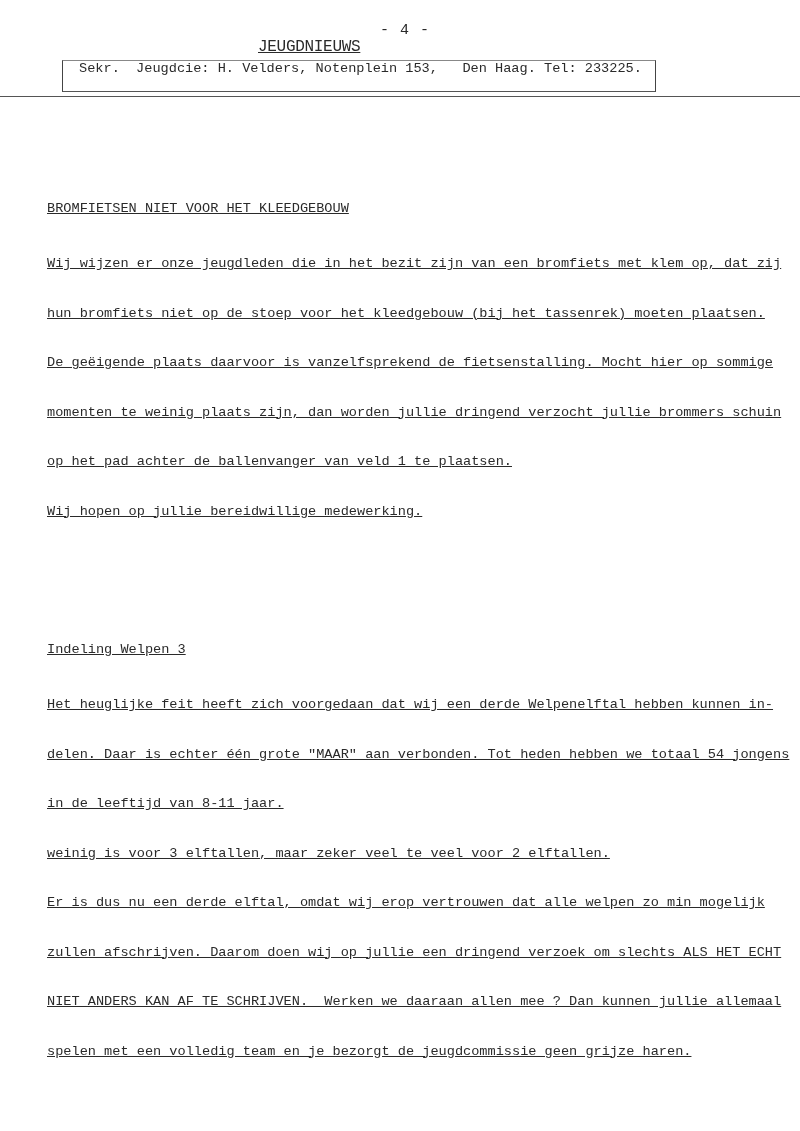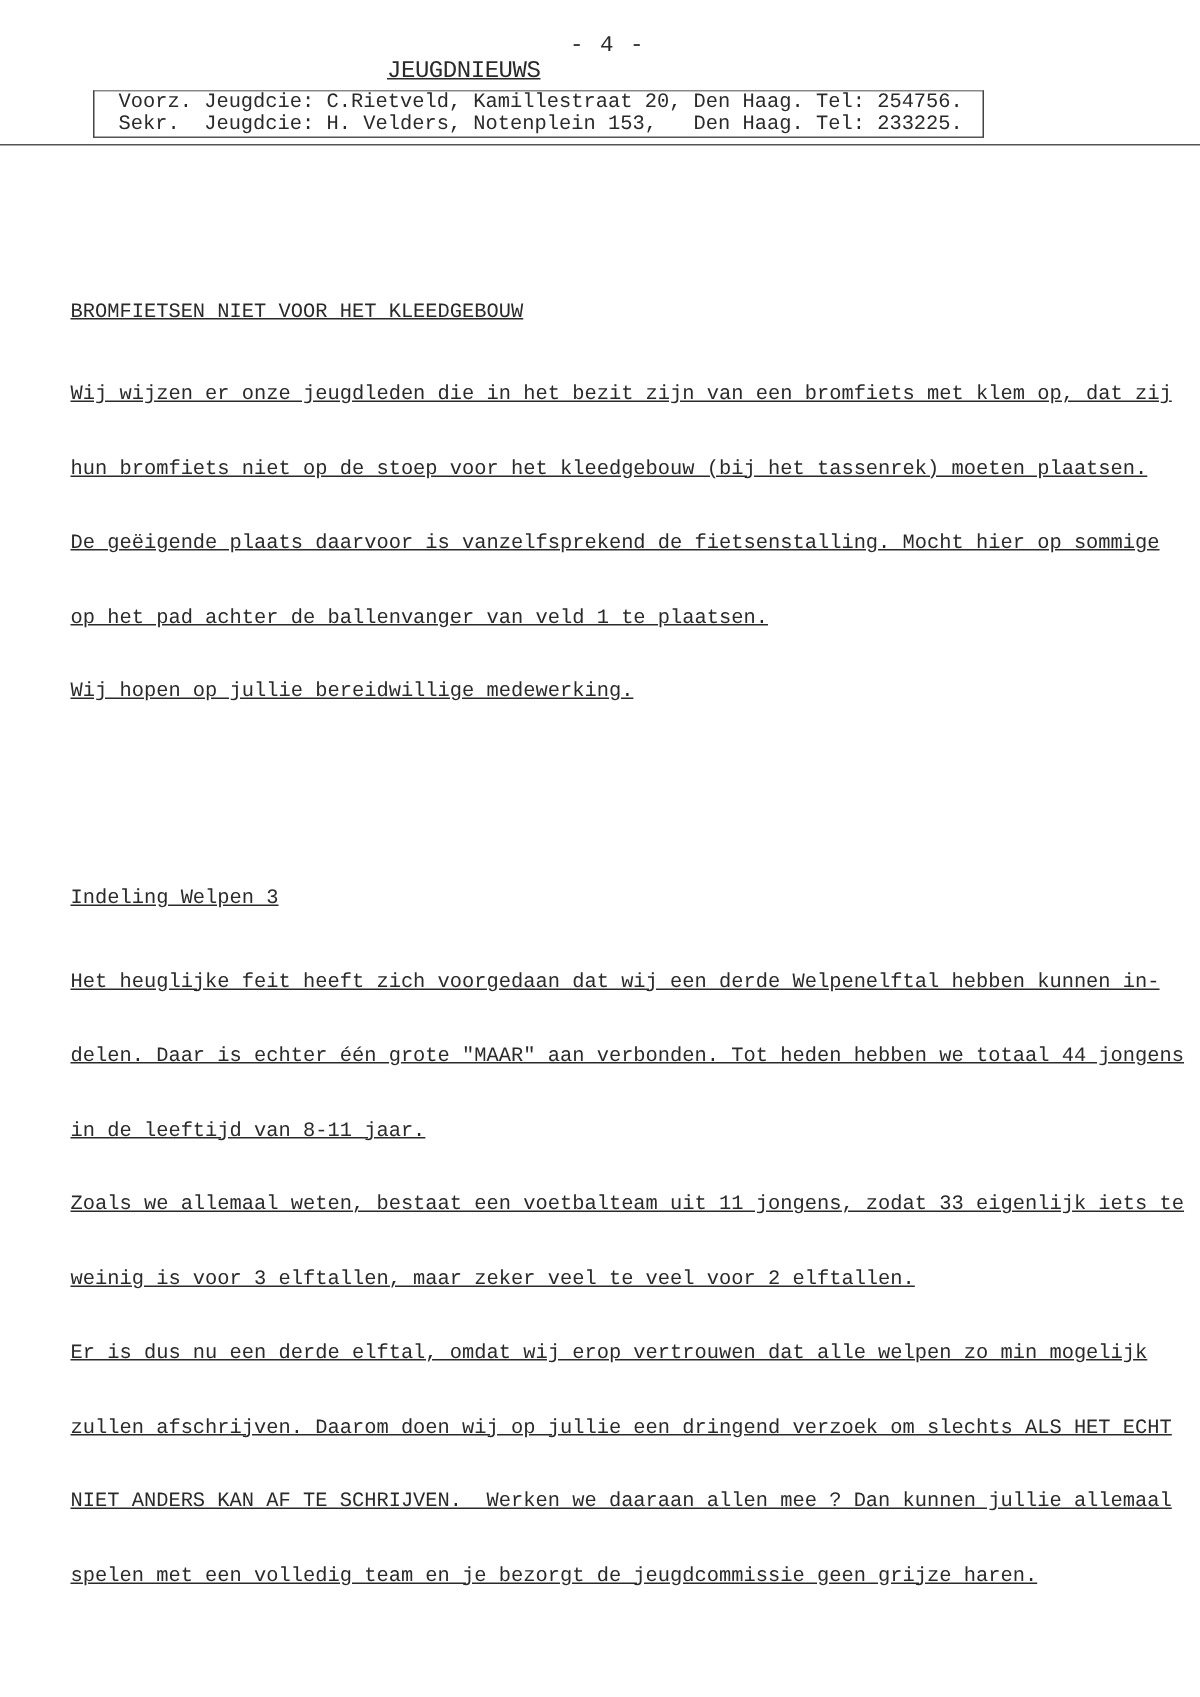--- a/index.html
+++ b/index.html
@@ -33,42 +33,41 @@
   }
   .line { display: block; text-decoration: underline; }
 </style>
 </head>
 <body>
 
 <div class="page-num">- 4 -</div>
 <div class="title">JEUGDNIEUWS</div>
 
 <div class="contact-box">
-  <div style="white-space:pre">Voorz. Jeugdcie: C.Rietveld, Kamillestraat 20, Den Haag. Tel: 254756.</div>
   <div style="white-space:pre">Sekr.  Jeugdcie: H. Velders, Notenplein 153,   Den Haag. Tel: 233225.</div>
 </div>
 <div class="rule"></div>
 
 <div class="content">
   
   <div>
     <span class="heading" style="margin-top:0">BROMFIETSEN NIET VOOR HET KLEEDGEBOUW</span>
     <span class="line">Wij wijzen er onze jeugdleden die in het bezit zijn van een bromfiets met klem op, dat zij</span>
     <span class="line">hun bromfiets niet op de stoep voor het kleedgebouw (bij het tassenrek) moeten plaatsen.</span>
     <span class="line">De geëigende plaats daarvoor is vanzelfsprekend de fietsenstalling. Mocht hier op sommige</span>
+    <span class="line">momenten te weinig plaats zijn, dan worden jullie dringend verzocht jullie brommers schuin</span>
     <span class="line">op het pad achter de ballenvanger van veld 1 te plaatsen.</span>
     <span class="line">Wij hopen op jullie bereidwillige medewerking.</span>
   </div>
   
   <div>
     <span class="heading">Indeling Welpen 3</span>
     <span class="line">Het heuglijke feit heeft zich voorgedaan dat wij een derde Welpenelftal hebben kunnen in-</span>
-    <span class="line">delen. Daar is echter één grote "MAAR" aan verbonden. Tot heden hebben we totaal 44 jongens</span>
+    <span class="line">delen. Daar is echter één grote "MAAR" aan verbonden. Tot heden hebben we totaal 54 jongens</span>
     <span class="line">in de leeftijd van 8-11 jaar.</span>
-    <span class="line">Zoals we allemaal weten, bestaat een voetbalteam uit 11 jongens, zodat 33 eigenlijk iets te</span>
     <span class="line">weinig is voor 3 elftallen, maar zeker veel te veel voor 2 elftallen.</span>
     <span class="line">Er is dus nu een derde elftal, omdat wij erop vertrouwen dat alle welpen zo min mogelijk</span>
     <span class="line">zullen afschrijven. Daarom doen wij op jullie een dringend verzoek om slechts ALS HET ECHT</span>
     <span class="line">NIET ANDERS KAN AF TE SCHRIJVEN.  Werken we daaraan allen mee ? Dan kunnen jullie allemaal</span>
     <span class="line">spelen met een volledig team en je bezorgt de jeugdcommissie geen grijze haren.</span>
     
     
   </div>
   
   

